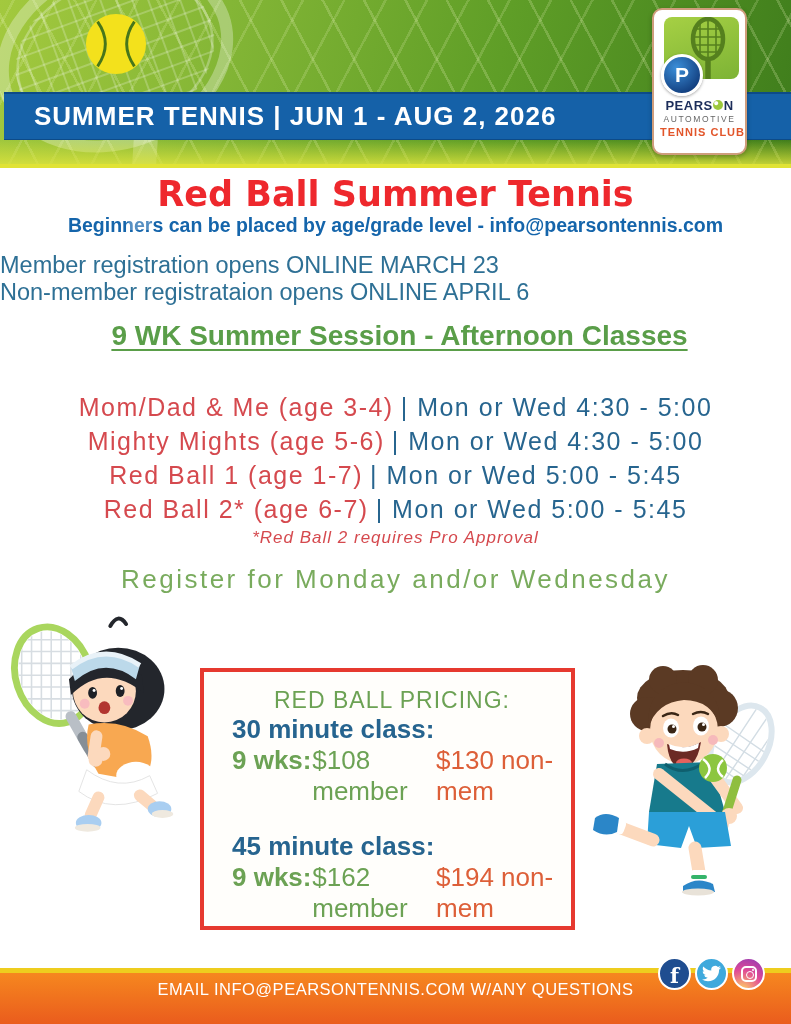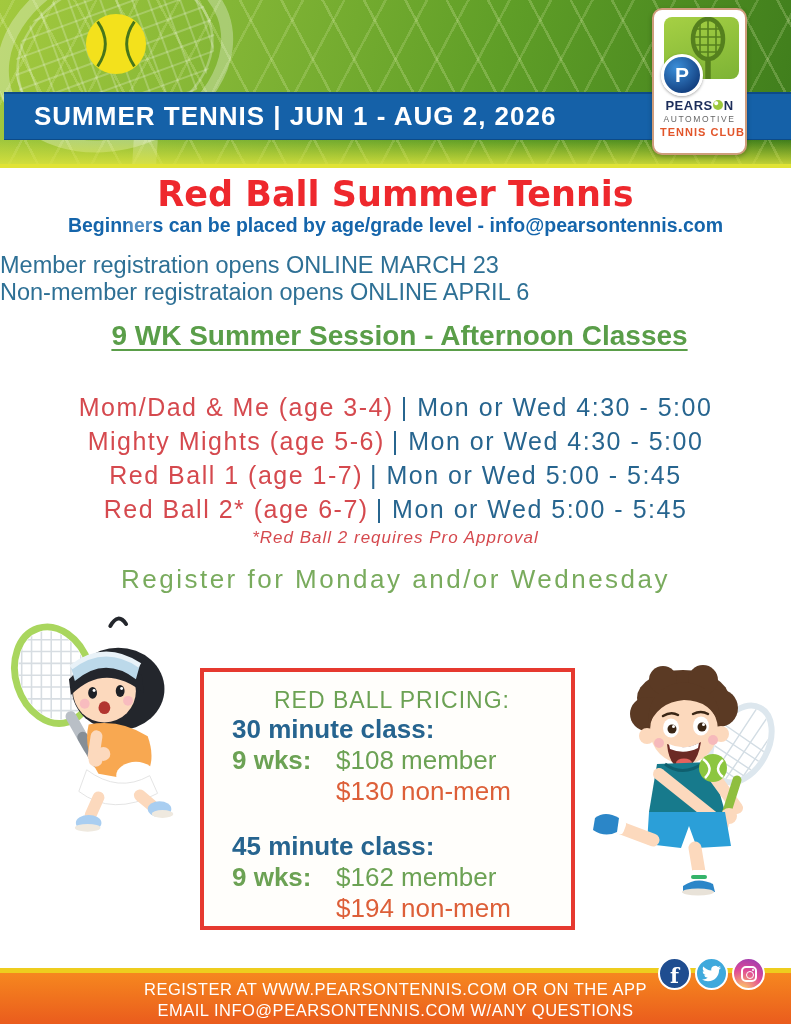--- a/index.html
+++ b/index.html
@@ -63,21 +63,21 @@
 
   
   .girl-illu { position:absolute; left:2px; top:610px; width:192px; height:222px; }
   .boy-illu  { position:absolute; right:0px; top:656px; width:200px; height:240px; }
   .price-box { position:absolute; left:200px; top:668px; width:375px; height:262px;
     border:4px solid #e6392f; background:#fffefb; padding:15px 0 0 28px; }
   .price-title { text-align:center; width:320px; font-size:23px; color:#6ca254; letter-spacing:1px; }
   .price-heading { font-size:26px; font-weight:600; color:#26648f; line-height:31px; }
   .price-row { display:flex; font-size:26px; line-height:31px; }
   .wks { width:104px; color:#6ca254;font-weight:bold; }
-  .amounts { display:flex; flex-direction:column; }
+  .amounts { display:flex; }
   .member-price { color:#6ca254; }
   .nonmem-price { color:#dd5f38; }
   .price-gap { height:24px; }
 
   
   .footer { position:absolute; left:0; bottom:0; width:791px; height:56px;
     background:linear-gradient(#f6871f,#ea5c1d); border-top:5px solid #eecd1e; }
   .footer-text { padding-top:6px; text-align:center; color:#fff; font-size:16.5px;
     letter-spacing:.5px; line-height:21px; }
   .social { position:absolute; right:26px; bottom:34px; display:flex; gap:4px; z-index:6; }
@@ -288,21 +288,20 @@
     <rect x="100" y="214" width="16" height="8" rx="3" fill="#fff"></rect>
     <rect x="100" y="219" width="16" height="4" rx="2" fill="#34b46a"></rect>
     <path d="M92 230 q14 -10 30 -2 l2 8 L92 236 Z" fill="#2b86c8"></path>
     <ellipse cx="107" cy="236" rx="16" ry="3.5" fill="#e8e2d8"></ellipse>
     <rect x="24" y="164" width="10" height="14" rx="4" fill="#fff" transform="rotate(20 29 171)"></rect>
     <path d="M4 162 q10 -8 24 0 l-2 14 q-12 6 -24 -2 Z" fill="#2b86c8"></path>
   </svg>
 
   <div class="footer">
     <div class="footer-text">
-      <div>REGISTER AT WWW.PEARSONTENNIS.COM OR ON THE APP</div>
       <div>EMAIL INFO@PEARSONTENNIS.COM W/ANY QUESTIONS</div>
     </div>
   </div>
 
   <div class="social">
     <div class="soc soc-fb">f</div>
     <div class="soc soc-tw">
       <svg width="19" height="19" viewBox="0 0 24 24">
         <path fill="#fff" d="M23.953 4.57a10 10 0 01-2.825.775 4.958 4.958 0 002.163-2.723c-.951.555-2.005.959-3.127 1.184a4.92 4.92 0 00-8.384 4.482C7.69 8.095 4.067 6.13 1.64 3.162a4.822 4.822 0 00-.666 2.475c0 1.71.87 3.213 2.188 4.096a4.904 4.904 0 01-2.228-.616v.06a4.923 4.923 0 003.946 4.827 4.996 4.996 0 01-2.212.085 4.936 4.936 0 004.604 3.417 9.867 9.867 0 01-6.102 2.105c-.39 0-.779-.023-1.17-.067a13.995 13.995 0 007.557 2.209c9.053 0 13.998-7.496 13.998-13.985 0-.21 0-.42-.015-.63A9.935 9.935 0 0024 4.59z"></path>
       </svg>

